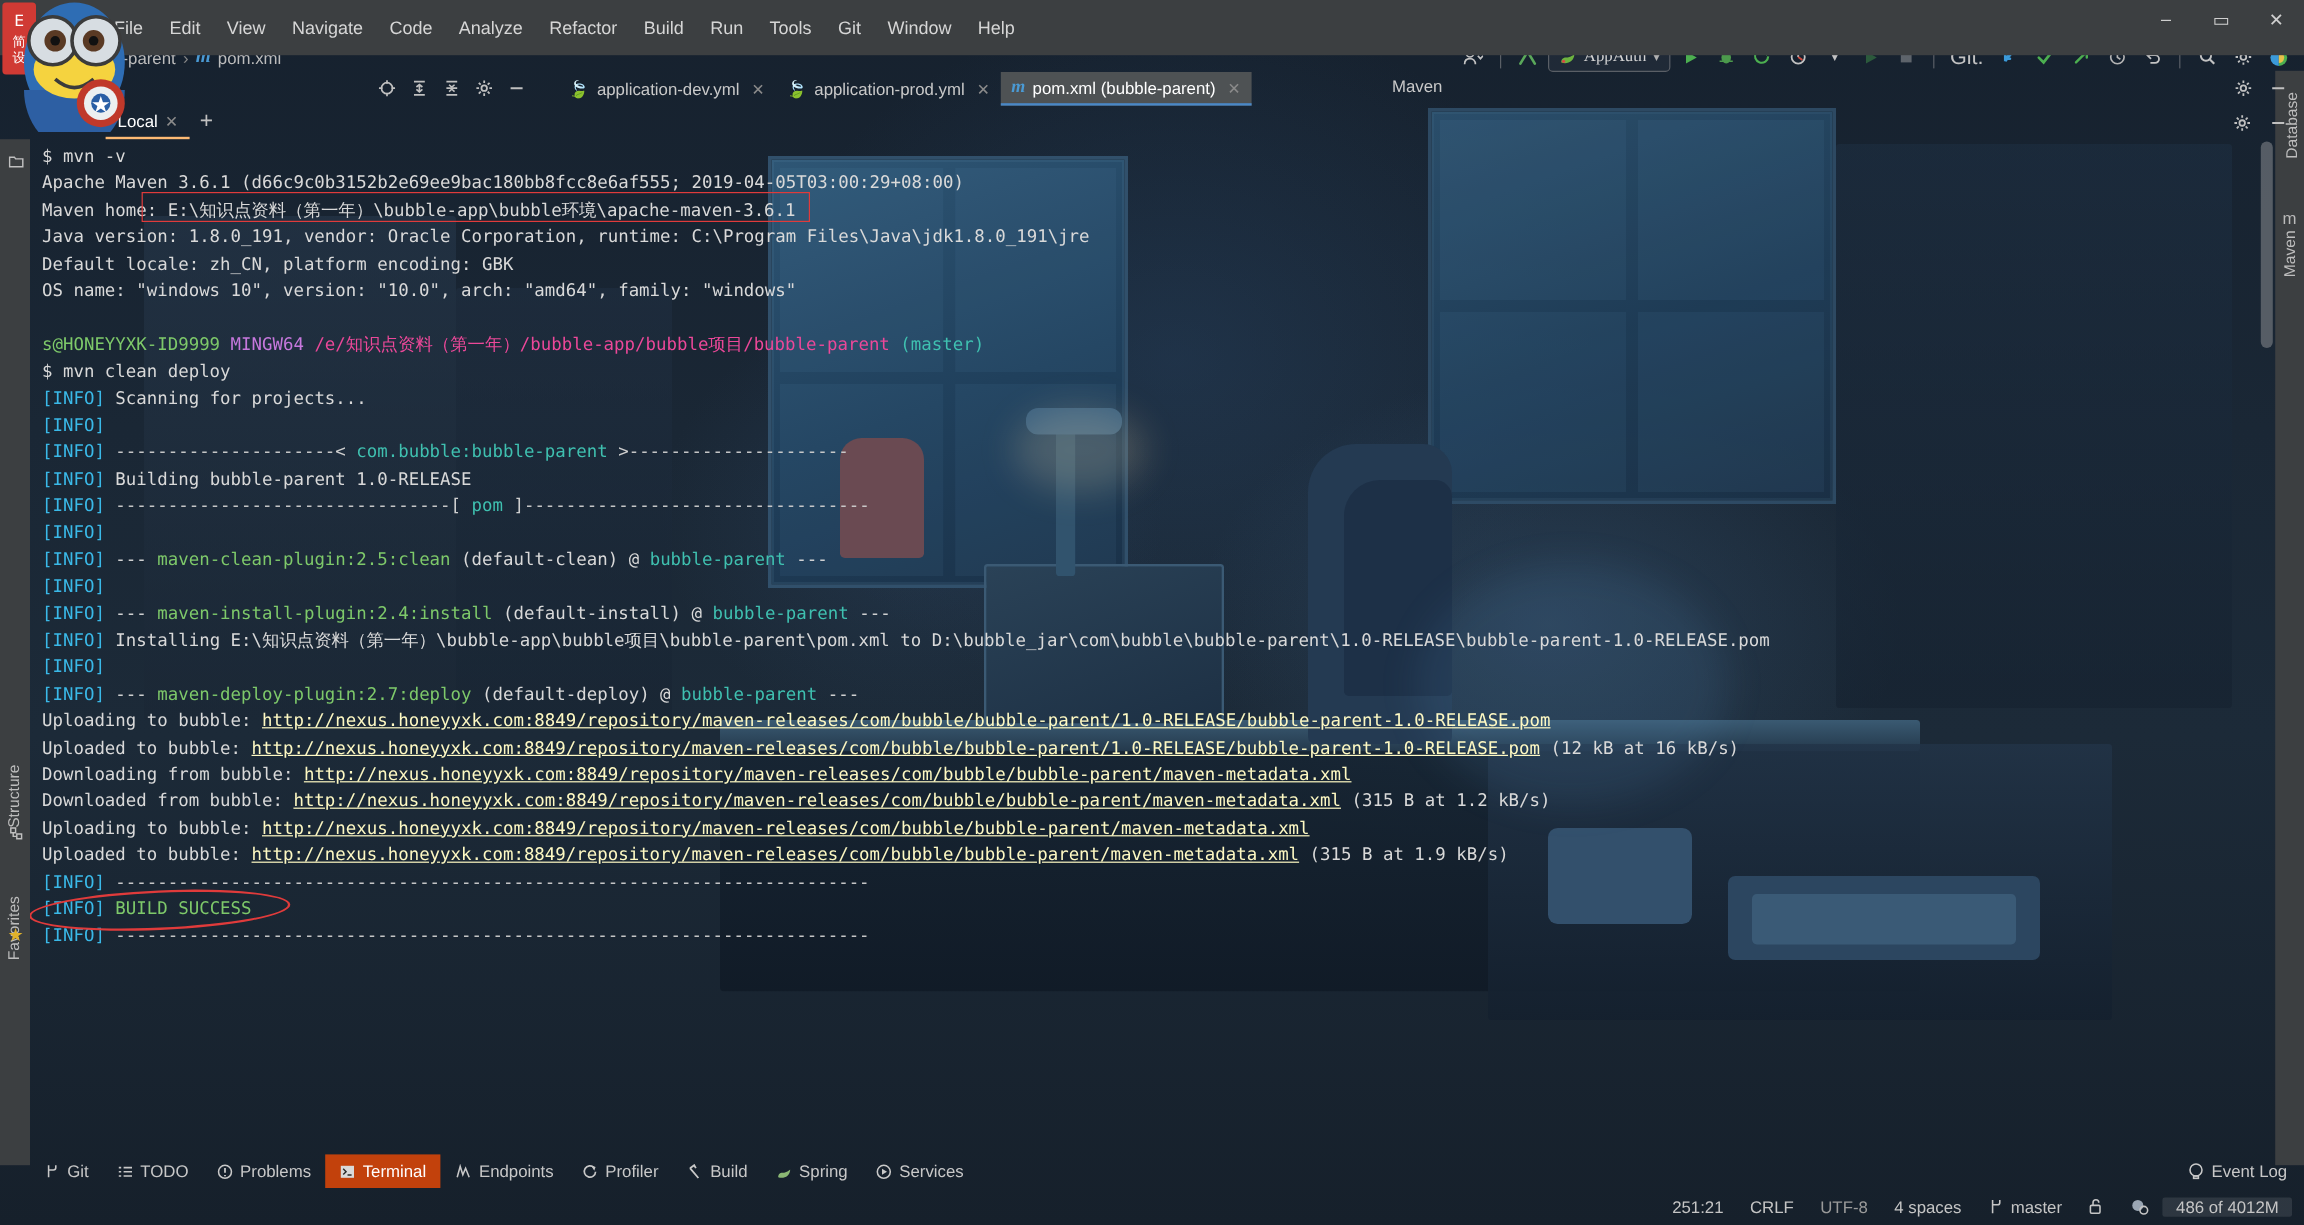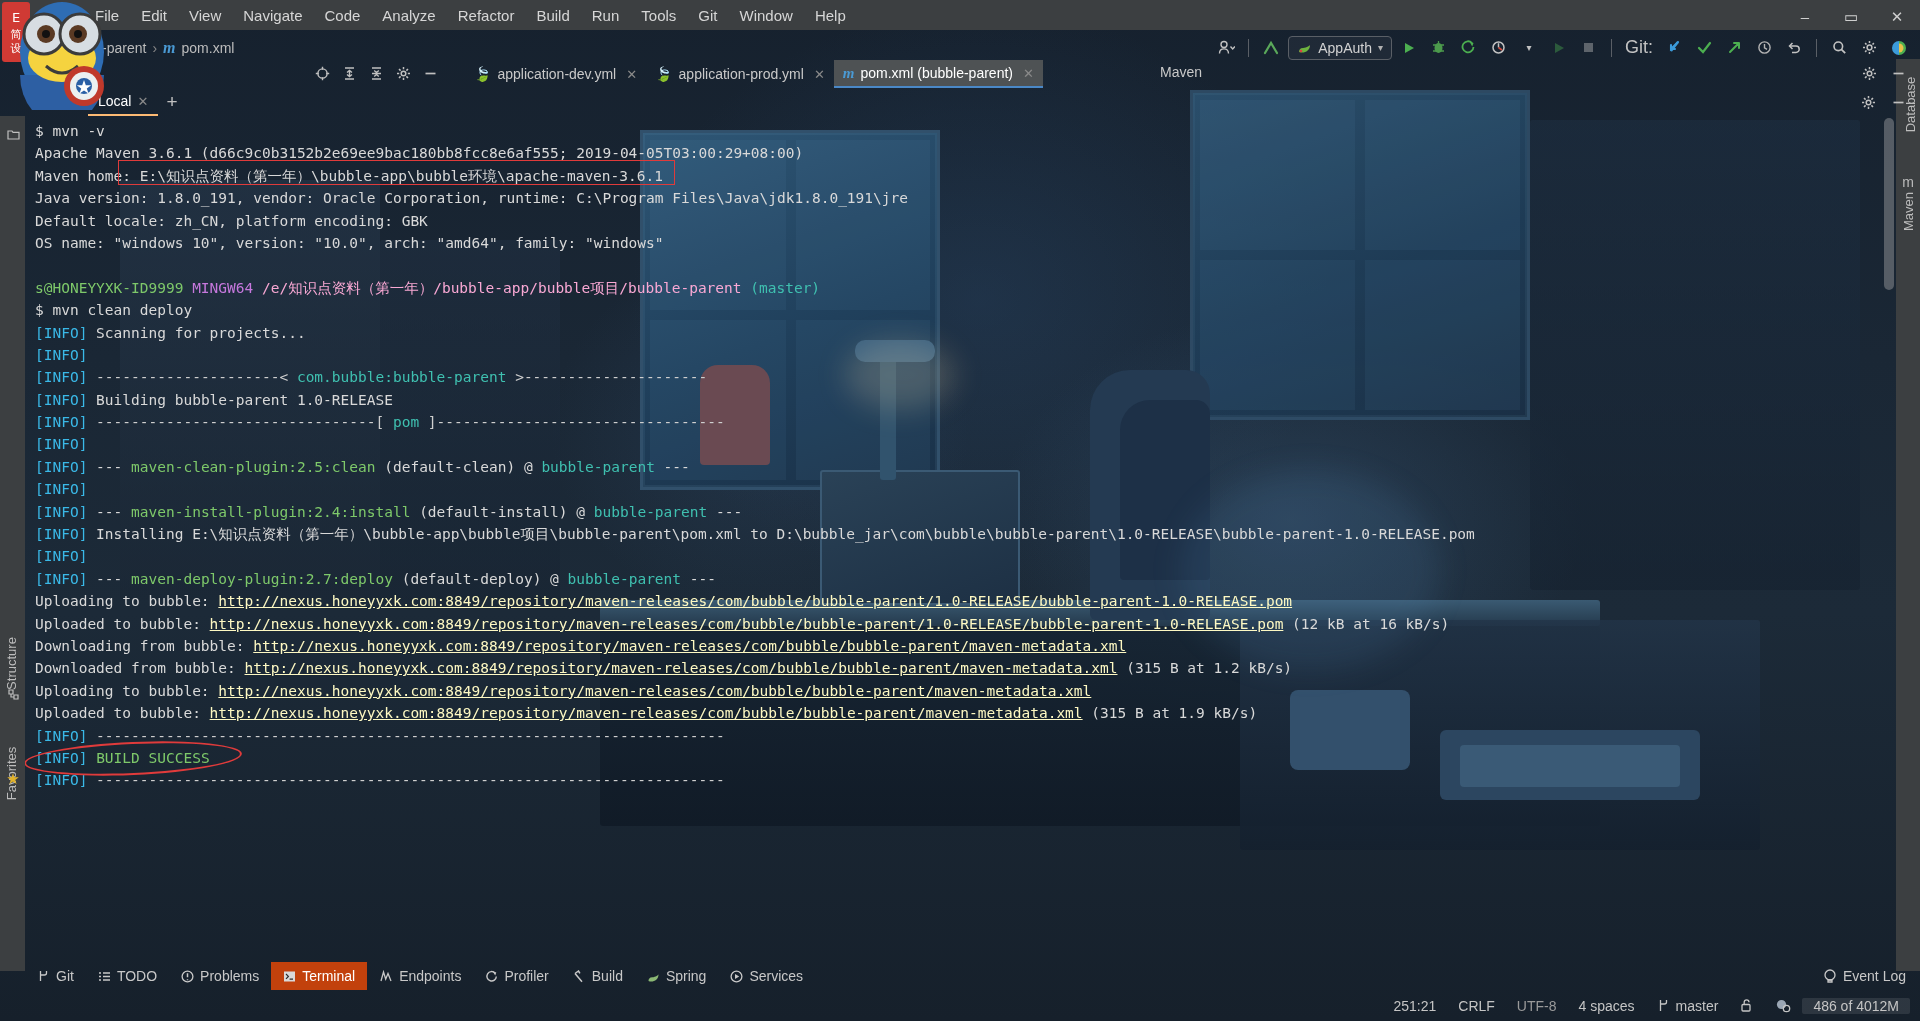--- a/index.html
+++ b/index.html
@@ -24,21 +24,21 @@
   #bg-art .win{
     position:absolute; background:linear-gradient(160deg,#2e5675,#20405c 55%,#1a3148);
     border:3px solid #31506b; box-shadow:inset 0 0 0 2px rgba(120,170,200,.10);
   }
   #bg-art .panelx{position:absolute;background:rgba(120,170,210,.07);}
   #bg-art .deskobj{position:absolute;border-radius:3px;}
   #bg-art .glow{position:absolute;border-radius:50%;filter:blur(14px);}
 
   
   .titlebar{
-    position:absolute; left:0; top:0; width:1920px; height:30px;
+    position:absolute; left:0; top:0; width:1920px; height:46px;
     background:#3c3f41; display:flex; align-items:center; z-index:40;
   }
   .menu{ display:flex; align-items:center; margin-left:84px; gap:0px; }
   .menu-item{
     font-size:15px; color:#d6d6d6; padding:4px 11px; cursor:default; white-space:nowrap;
   }
   .win-title{
     position:absolute; left:0; right:0; text-align:center; font-size:15px; color:#c9c9c9;
     pointer-events:none;
   }
@@ -53,21 +53,21 @@
   }
   .crumb{ display:flex; align-items:center; gap:6px; margin-left:60px; }
   .crumb .sep{ color:#888; }
   .crumb .micon{ color:#4a9ad4; font-weight:bold; font-style:italic; font-family:"Liberation Serif",serif; font-size:16px;}
   .tb-right{ position:absolute; right:8px; display:flex; align-items:center; gap:4px; }
   .tb-ico{ width:26px; height:24px; display:flex; align-items:center; justify-content:center;
     font-size:14px; color:#c2c2c2; border-radius:3px;}
   .runcfg{
     display:flex; align-items:center; gap:6px; height:24px; padding:0 8px;
     border:1px solid #5a5f66; border-radius:4px; background:rgba(255,255,255,.04);
-    font-size:14px; color:#d2d2d2;
+    font-size:14px; color:#d2d2d2;font-family:Liberation Serif, serif;
   }
   .sep-v{ width:1px; height:18px; background:#5a5f66; margin:0 5px; }
 
   
   .tabsrow{
     position:absolute; left:0; top:59px; width:1920px; height:29px; z-index:28;
     display:flex; align-items:flex-end; font-size:14px;
   }
   .tool-ico-group{ position:absolute; left:310px; top:3px; display:flex; gap:3px; align-items:center;}
   .tool-ico{ width:24px;height:22px;display:flex;align-items:center;justify-content:center;color:#c0c0c0;font-size:14px;}
@@ -118,21 +118,21 @@
     font-family:"DejaVu Sans Mono","Liberation Mono",monospace;
     font-size:14.5px; line-height:22.4px; color:#d4d4d4;
     padding:4px 0 0 10px;
     white-space:pre;
   }
   .term .l{ height:22.4px; }
   .c-white{color:#d9d9d9;}
   .c-info{color:#3ab9e8;}
   .c-green{color:#7ec96a;}
   .c-magenta{color:#c678dd;}
-  .c-yellow{color:#f9a8d4;}
+  .c-yellow{color:#ec4899;}
   .c-teal{color:#3fc0b0;}
   .c-link{color:#fef9c3; text-decoration:underline;}
   .c-dash{color:#cfcfcf;}
 
   .boxhl{
     position:absolute; left:118px; top:160px; width:557px; height:25px;
     border:1.6px solid #e03b3b; z-index:22; pointer-events:none;
   }
   .ellipsehl{
     position:absolute; left:24px; top:742px; width:218px; height:33px;

